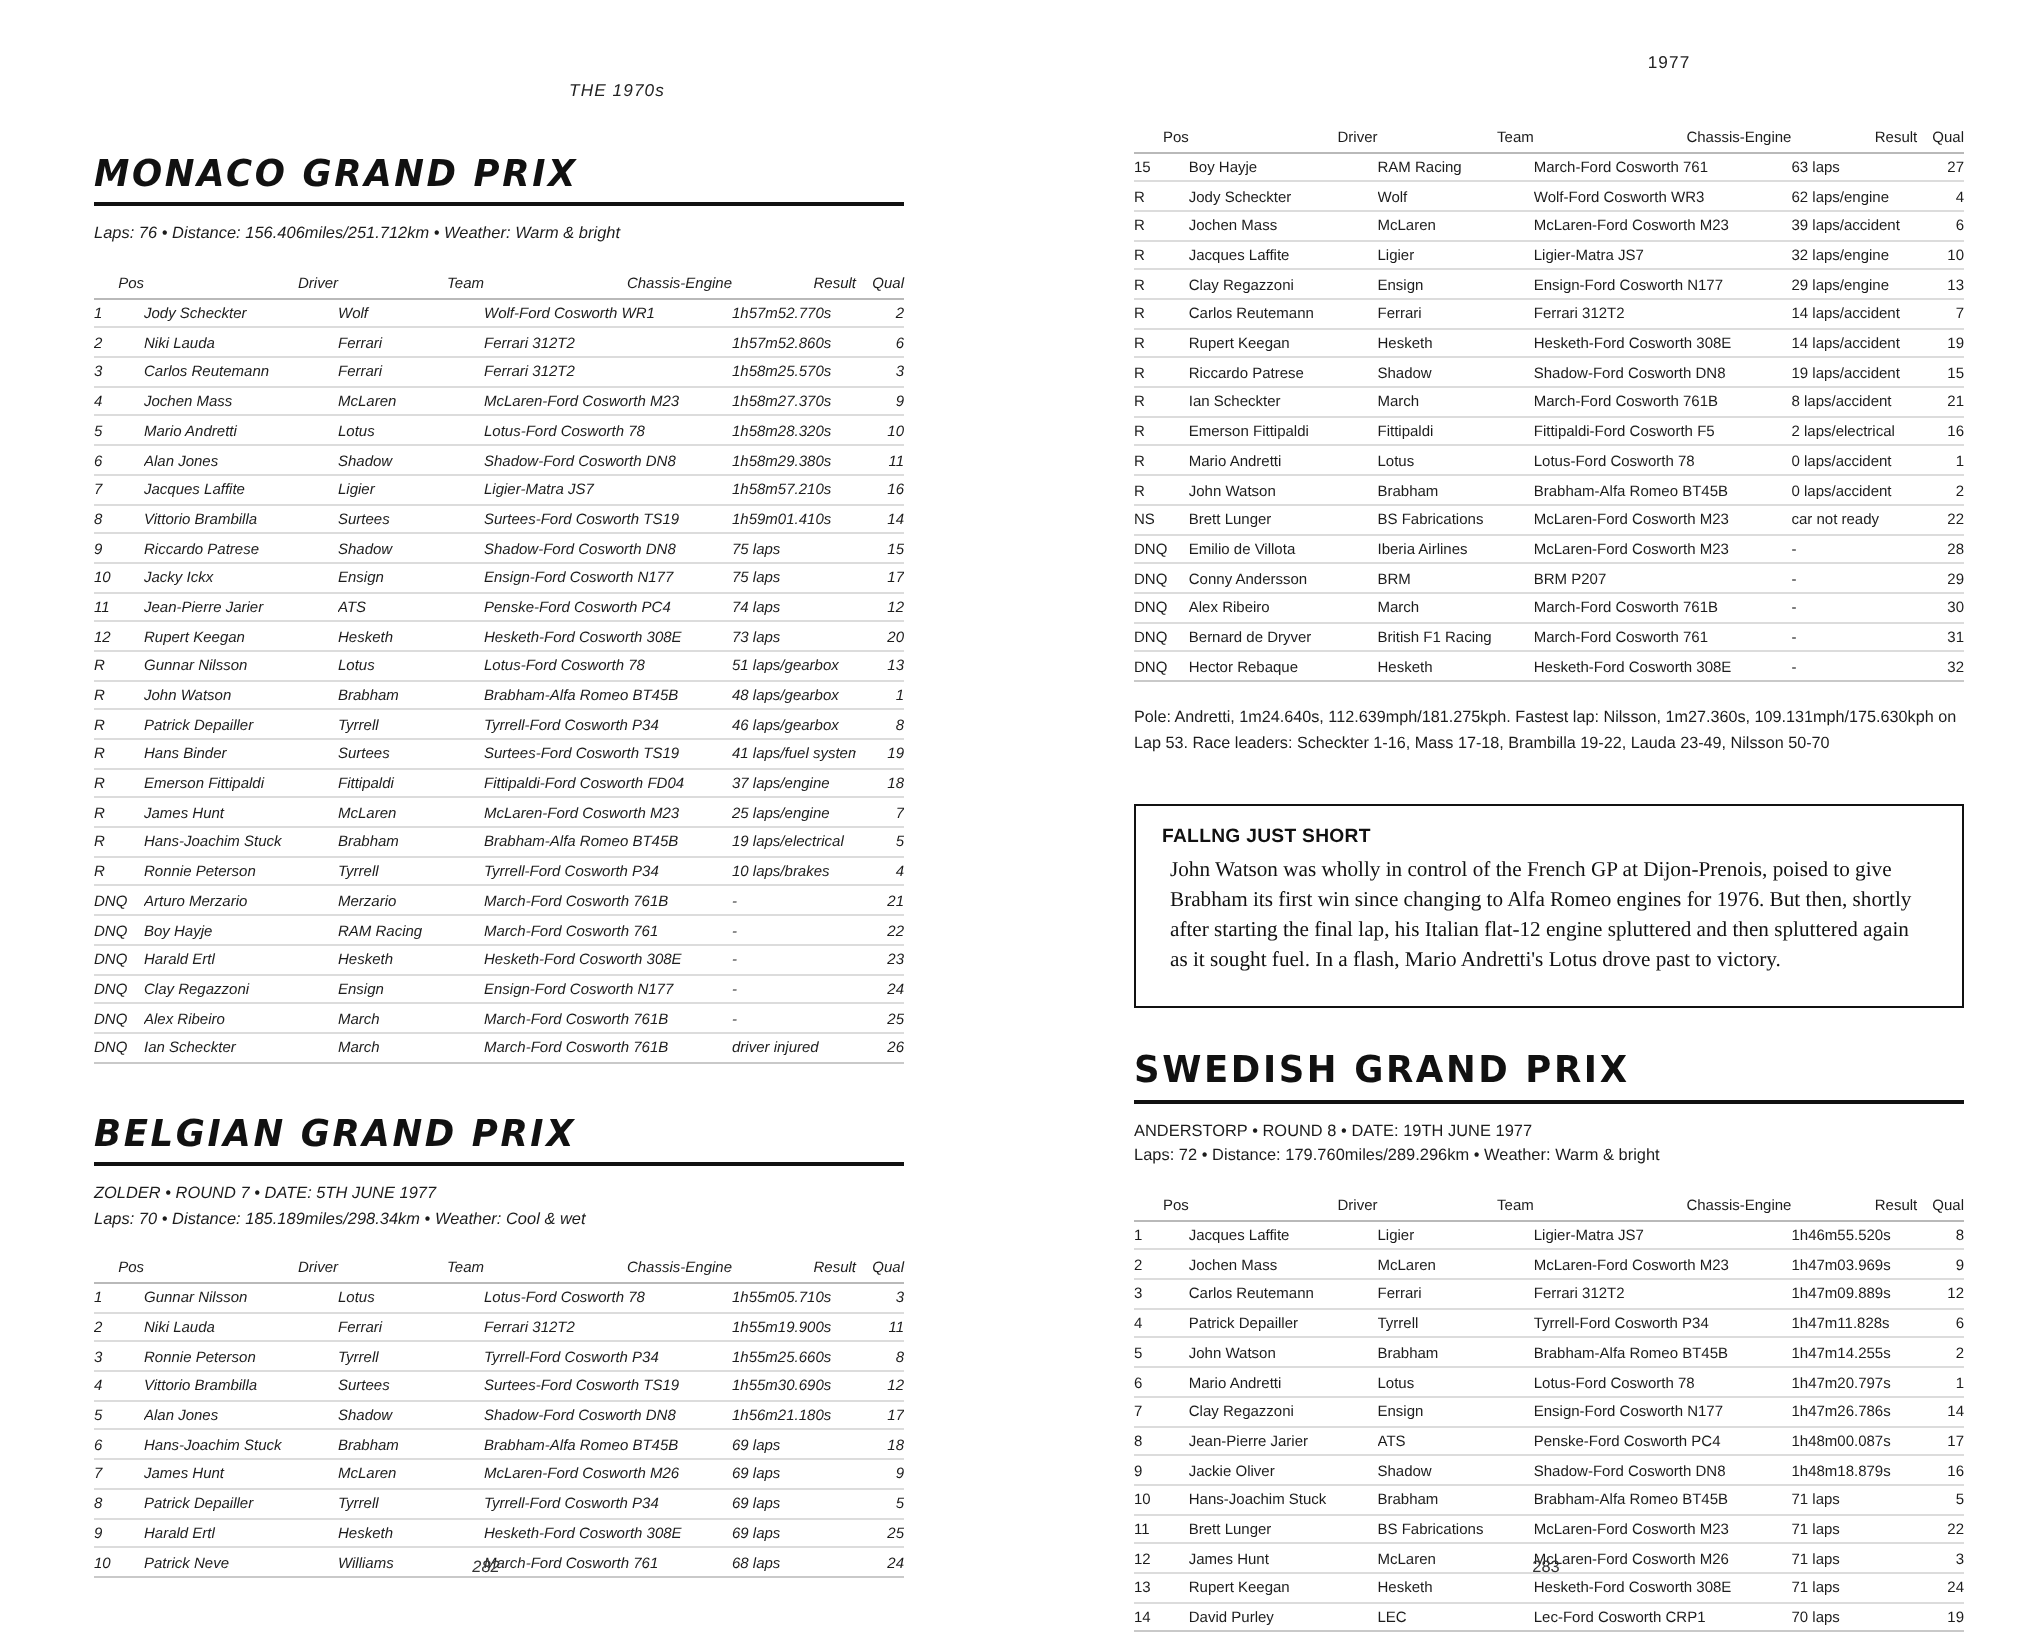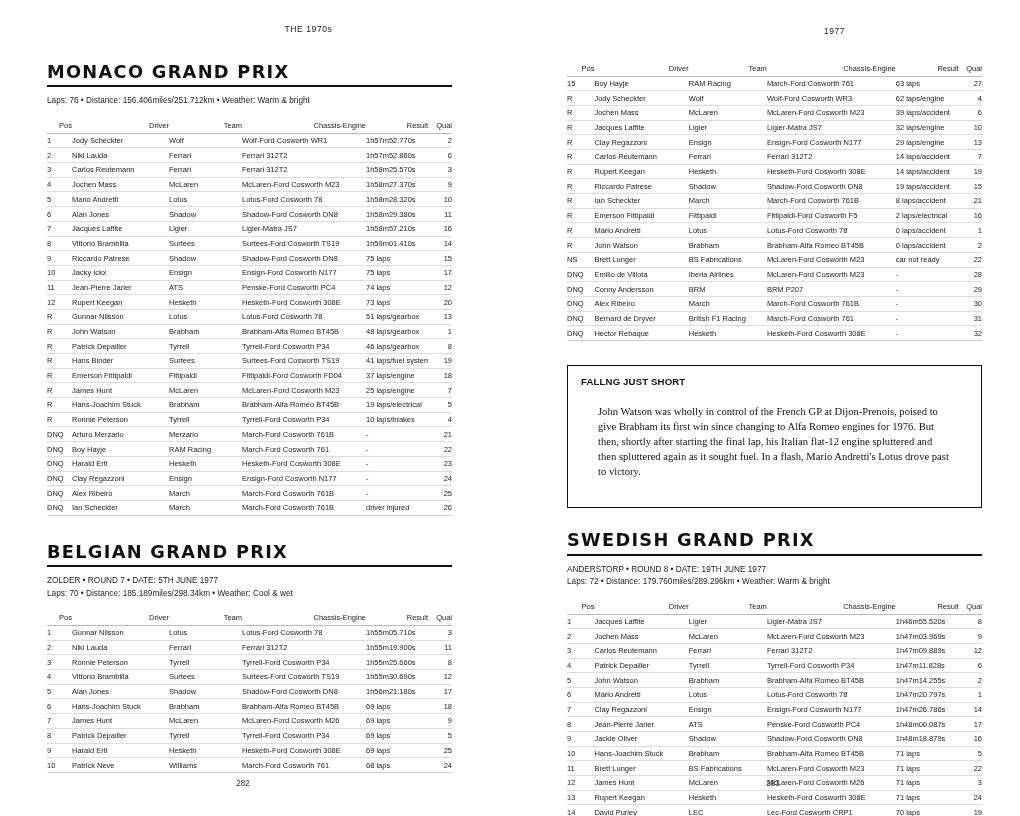--- a/index.html
+++ b/index.html
@@ -20,21 +20,21 @@
     width: 1020px;
     height: 816px;
     box-sizing: border-box;
   }
   .page {
     width: 510px;
     height: 816px;
     box-sizing: border-box;
     position: relative;
   }
-  .page-left  { padding: 24px 58px 0 47px; }
+  .page-left  { padding: 40px 58px 0 47px; font-style: italic; }
   .page-right { padding: 26px 38px 0 57px; }
 
   .running-head {
     text-align: center;
     font-size: 8.6px;
     letter-spacing: 0.55px;
     color: #222;
     margin: 0 0 26px 0;
     font-weight: 400;
     height: 12px;
@@ -129,21 +129,21 @@
     font-size: 9.6px;
     letter-spacing: 0.15px;
     margin: 0 0 2px 0;
     color: #111;
   }
   .callout-body {
     font-family: "Liberation Serif", serif;
     font-size: 10.6px;
     line-height: 1.42;
     color: #111;
-    margin: 17px;
+    margin: 4px;
     text-align: left;
   }
 
   .folio {
     position: absolute;
     bottom: 28px;
     font-size: 8.2px;
     color: #333;
   }
   .folio-left  { left: 0; width: 510px; text-align: center; margin-left: -12px; }
@@ -676,20 +676,21 @@
             <tr>
               <td>DNQ</td>
               <td>Hector Rebaque</td>
               <td>Hesketh</td>
               <td>Hesketh-Ford Cosworth 308E</td>
               <td>-</td>
               <td class="col-qual">32</td>
             </tr>
           </tbody>
       </table>
+      <p class="footnote">Pole: Andretti, 1m24.640s, 112.639mph/181.275kph. Fastest lap: Nilsson, 1m27.360s, 109.131mph/175.630kph on Lap 53. Race leaders: Scheckter 1-16, Mass 17-18, Brambilla 19-22, Lauda 23-49, Nilsson 50-70</p>
     </div>
 
     <div class="callout">
       <div class="callout-title">FALLNG JUST SHORT</div>
       <p class="callout-body">John Watson was wholly in control of the French GP at Dijon-Prenois, poised to give Brabham its first win since changing to Alfa Romeo engines for 1976. But then, shortly after starting the final lap, his Italian flat-12 engine spluttered and then spluttered again as it sought fuel. In a flash, Mario Andretti's Lotus drove past to victory.</p>
     </div>
 
     <div style="height:22px"></div>
 
     <div>

